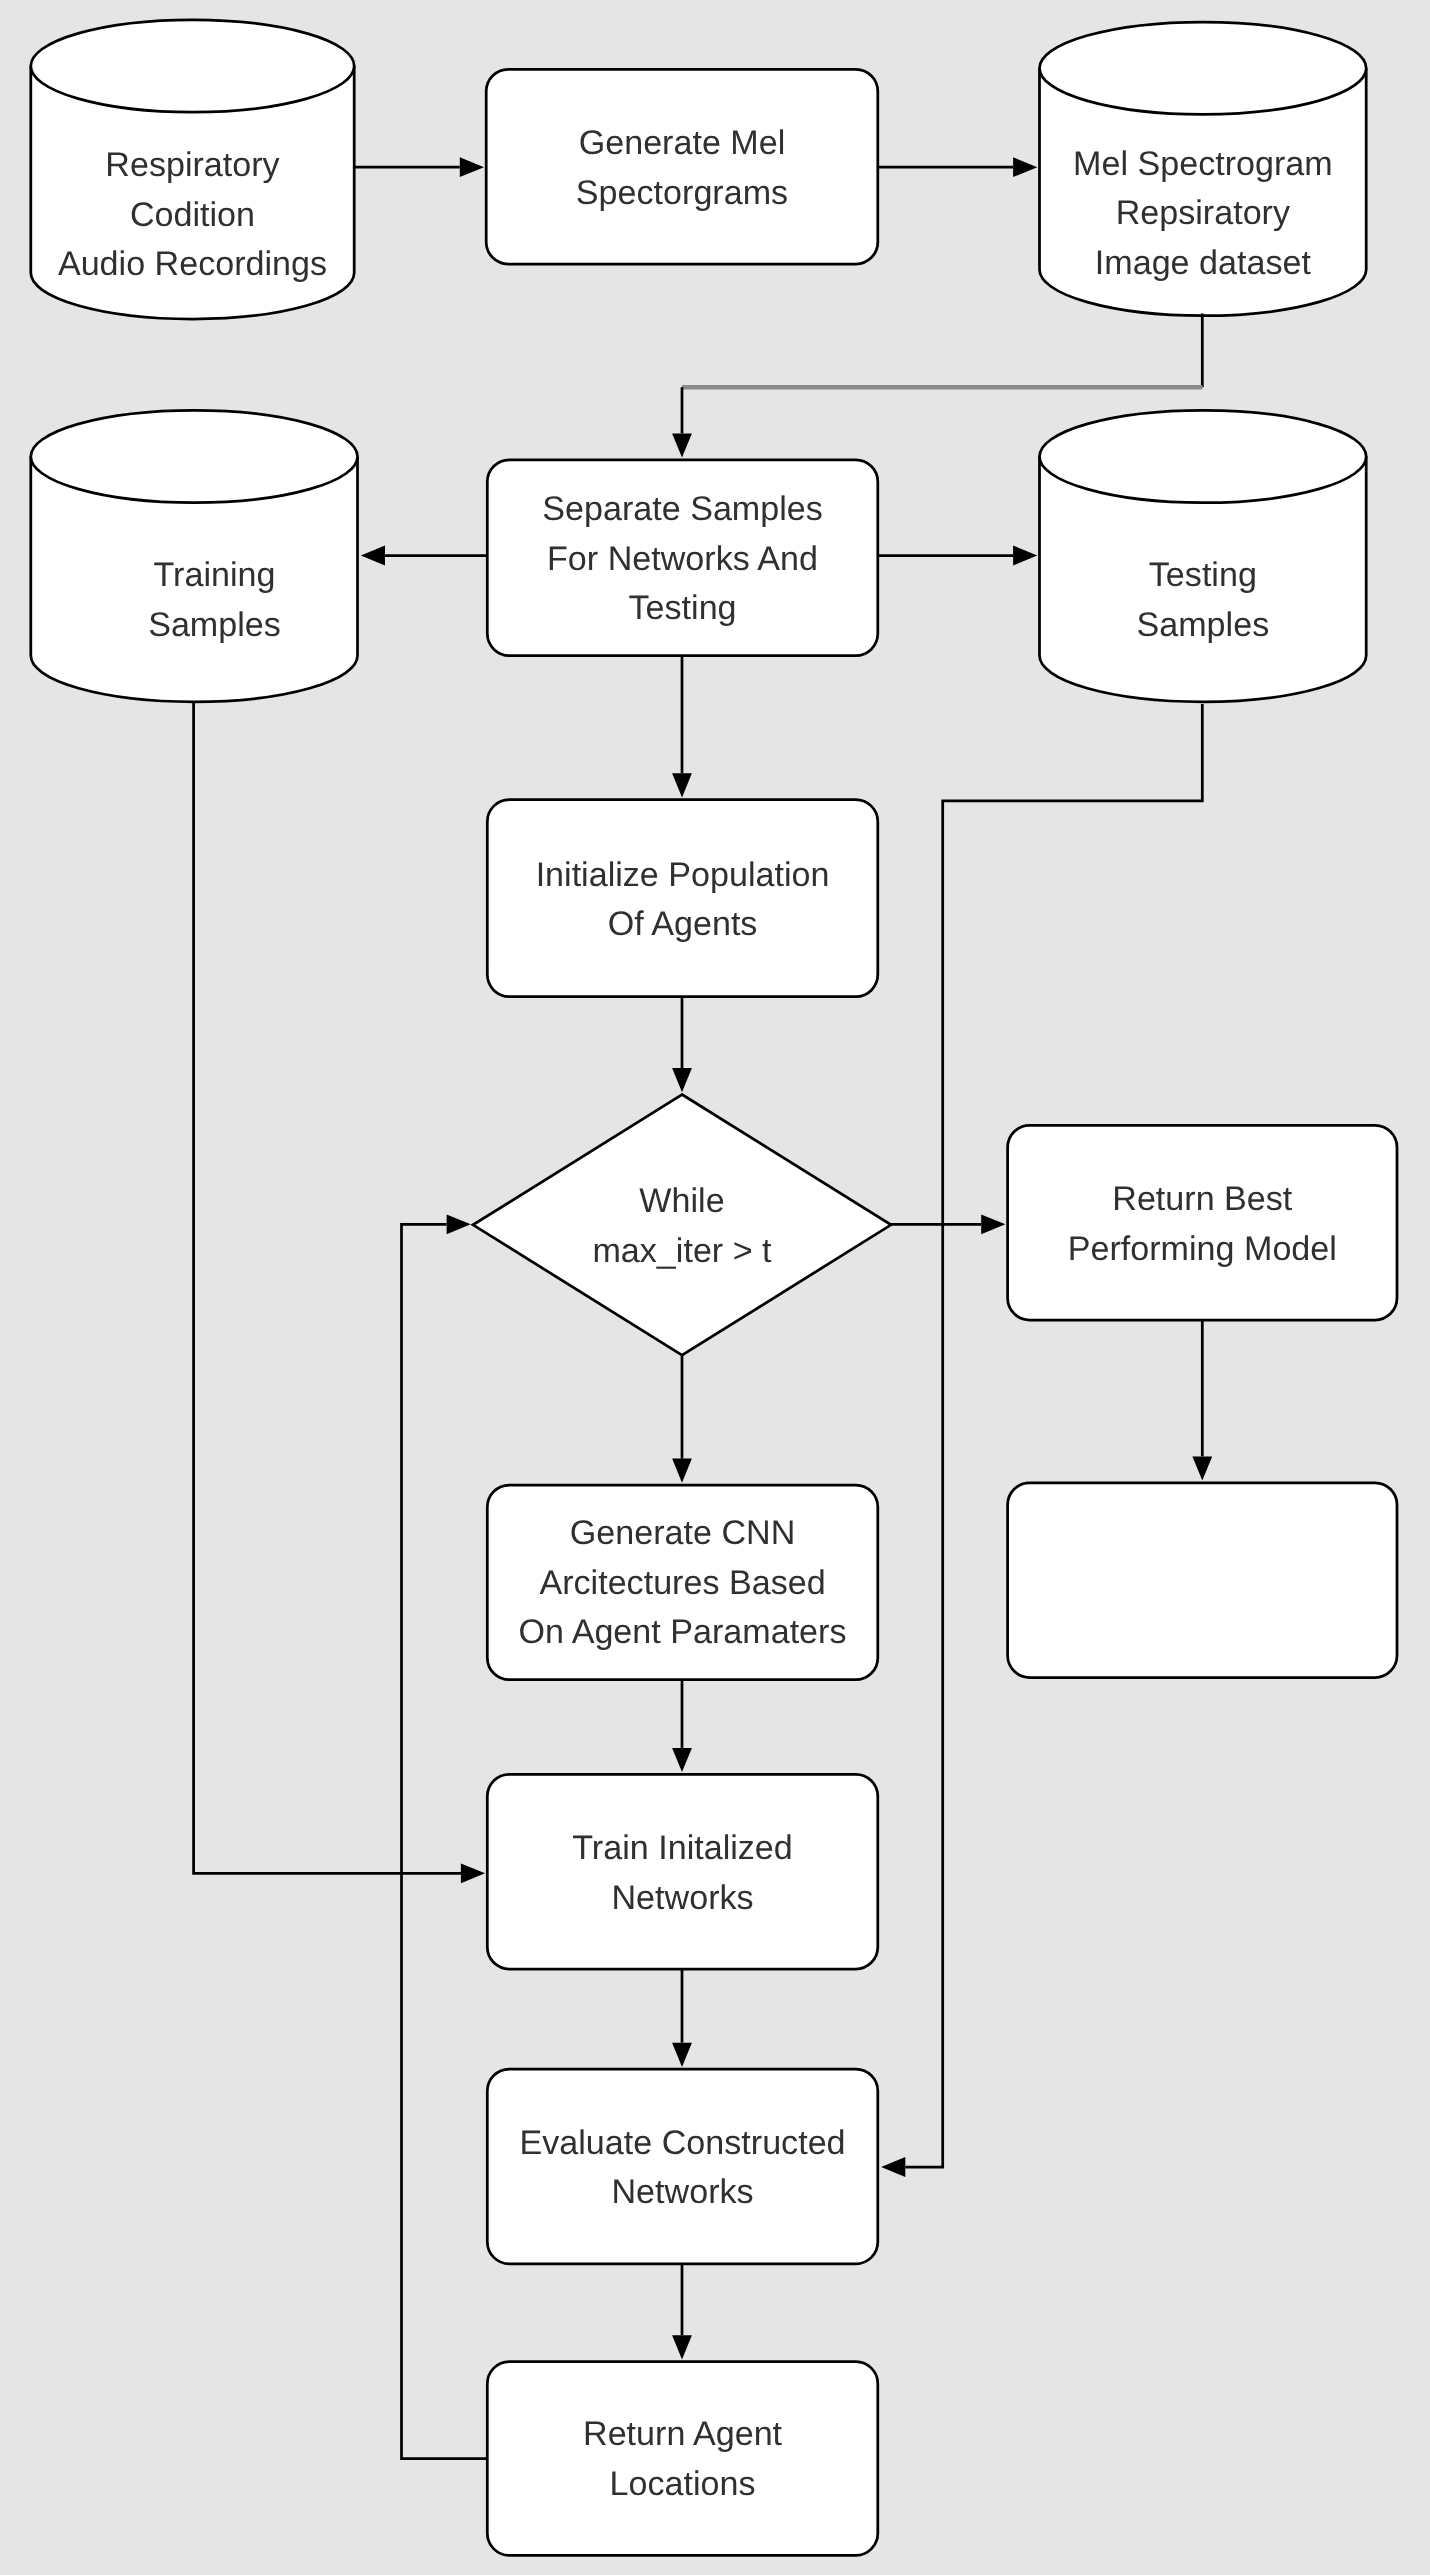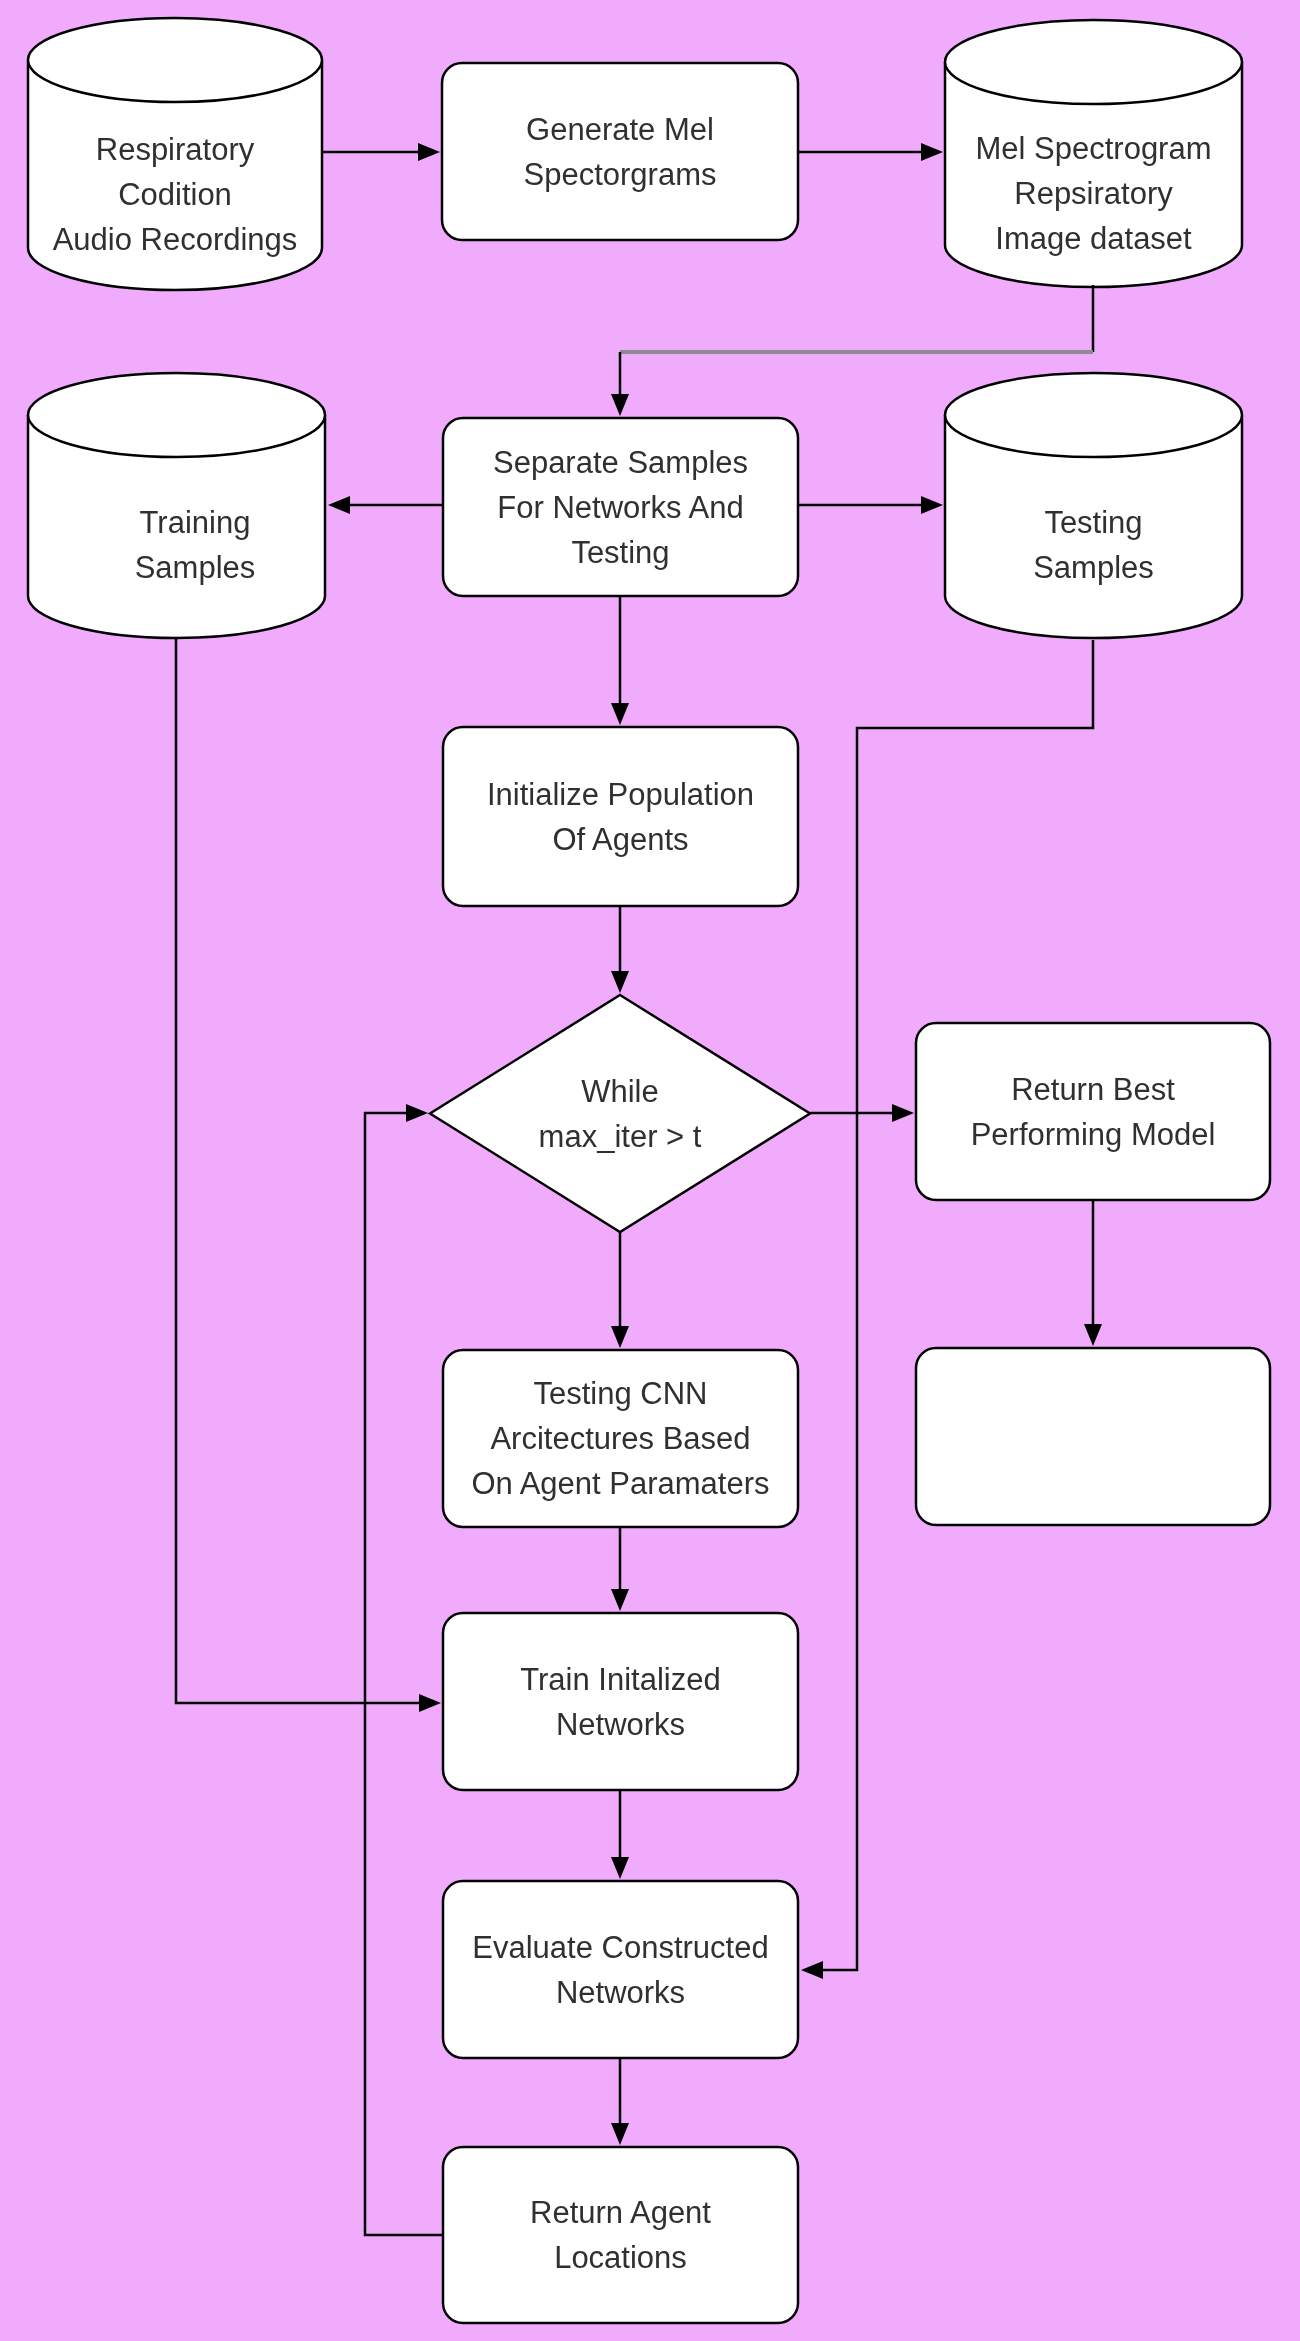--- a/index.html
+++ b/index.html
@@ -17,21 +17,21 @@
     justify-content:center;align-items:center;
     text-align:center;
     font-size:31px;line-height:45px;
     white-space:nowrap;
     pointer-events:none;
   }
 </style>
 </head>
 <body>
 
-<div id="canvas" style="background: #f0abfc; color: rgb(48, 48, 48);">
+<div id="canvas" style="background: #e5e5e5; color: rgb(48, 48, 48);">
     <svg width="1300" height="2341">
       <path d="M 28 60 L 28 248 A 147 42 0 0 0 322 248 L 322 60" fill="#ffffff" stroke="#000000" stroke-width="2.5"></path>
       <ellipse cx="175" cy="60" rx="147" ry="42" fill="#ffffff" stroke="#000000" stroke-width="2.5"></ellipse>
       <rect x="442" y="63" width="356" height="177" rx="20" ry="20" fill="#ffffff" stroke="#000000" stroke-width="2.5"></rect>
       <path d="M 945 62 L 945 245 A 148.5 42 0 0 0 1242 245 L 1242 62" fill="#ffffff" stroke="#000000" stroke-width="2.5"></path>
       <ellipse cx="1093.5" cy="62" rx="148.5" ry="42" fill="#ffffff" stroke="#000000" stroke-width="2.5"></ellipse>
       <path d="M 28 415 L 28 596 A 148.5 42 0 0 0 325 596 L 325 415" fill="#ffffff" stroke="#000000" stroke-width="2.5"></path>
       <ellipse cx="176.5" cy="415" rx="148.5" ry="42" fill="#ffffff" stroke="#000000" stroke-width="2.5"></ellipse>
       <rect x="443" y="418" width="355" height="178" rx="20" ry="20" fill="#ffffff" stroke="#000000" stroke-width="2.5"></rect>
       <path d="M 945 415 L 945 596 A 148.5 42 0 0 0 1242 596 L 1242 415" fill="#ffffff" stroke="#000000" stroke-width="2.5"></path>
@@ -112,21 +112,21 @@
     </div>
     <div class="node-label" style="left: 430px; top: 995px; width: 380px; height: 237px;">
       <div>While</div>
       <div>max_iter  &gt; t</div>
     </div>
     <div class="node-label" style="left: 916px; top: 1023px; width: 354px; height: 177px;">
       <div>Return Best</div>
       <div>Performing Model</div>
     </div>
     <div class="node-label" style="left: 443px; top: 1350px; width: 355px; height: 177px;">
-      <div>Testing CNN</div>
+      <div>Generate CNN</div>
       <div>Arcitectures Based</div>
       <div>On Agent Paramaters</div>
     </div>
     <div class="node-label" style="left: 443px; top: 1613px; width: 355px; height: 177px;">
       <div>Train Initalized</div>
       <div>Networks</div>
     </div>
     <div class="node-label" style="left: 443px; top: 1881px; width: 355px; height: 177px;">
       <div>Evaluate Constructed</div>
       <div>Networks</div>

